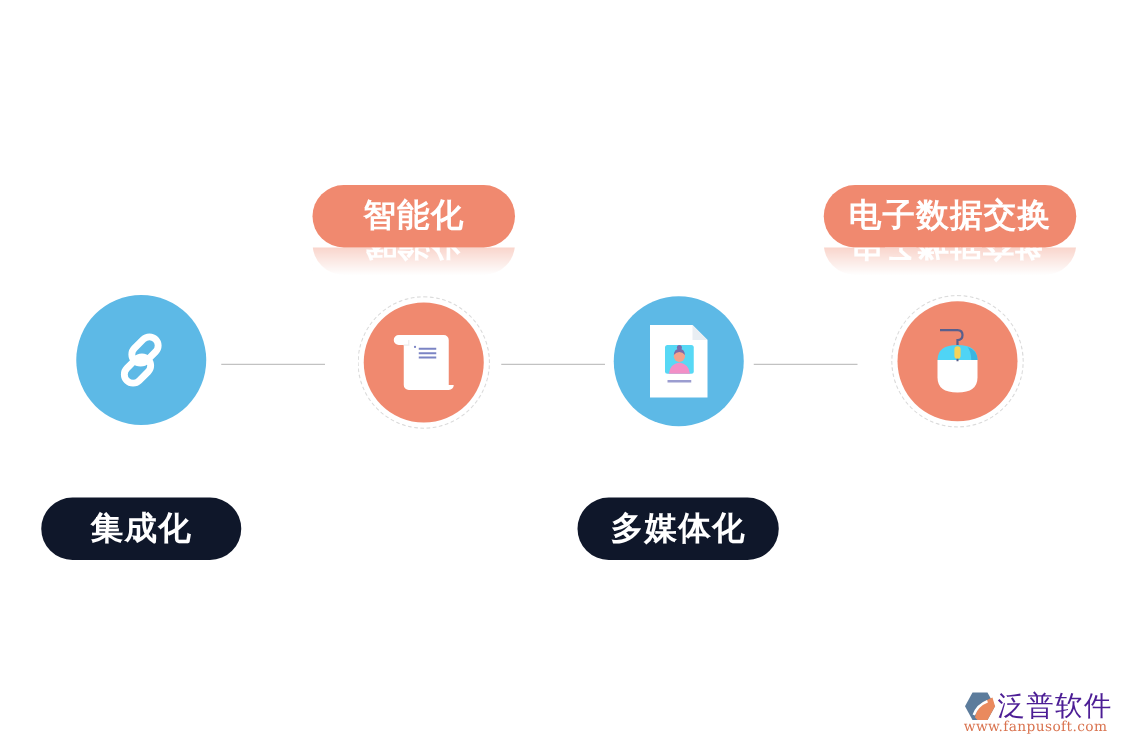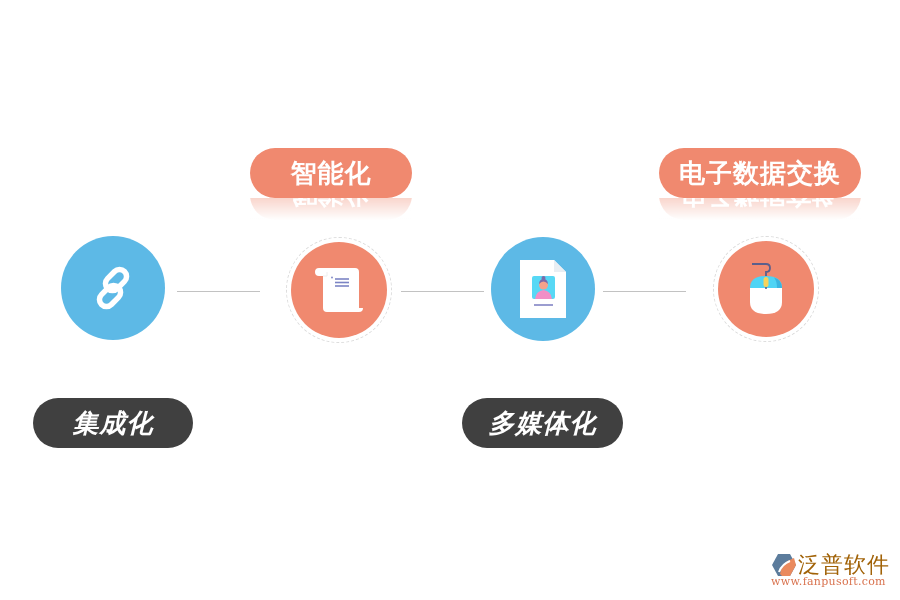--- a/index.html
+++ b/index.html
@@ -6,21 +6,21 @@
   body {
     width:900px; height:600px; background:#ffffff; position:relative; overflow:hidden;
     font-family: "DejaVu Sans", "Liberation Sans", sans-serif;
   }
   .pill {
     position:absolute; height:50px; border-radius:25px; color:#ffffff;
     font-weight:bold; font-size:26px; line-height:50px; text-align:center;
     letter-spacing:1px;
   }
   .pill.orange { background:#f0896f; }
-  .pill.blue { background:#404040;font-style:italic; }
+  .pill.blue { background:#0f172a; }
   .reflect {
     position:absolute; height:22px; overflow:hidden; opacity:0.35;
     pointer-events:none;
   }
   .reflect .inner {
     height:50px; border-radius:25px; background:#f0896f; color:#fff;
     font-weight:bold; font-size:26px; line-height:50px; text-align:center;
     transform:scaleY(-1); transform-origin:top;
     margin-top:22px;
   }
@@ -33,21 +33,21 @@
     display:flex; align-items:center; justify-content:center;
   }
   .circle.blue { background:#5db9e6; }
   .circle.orange { background:#f0896f; }
   .ring {
     position:absolute; border-radius:50%; border:1.5px dashed #dcdcdc; box-sizing:border-box;
   }
   .line { position:absolute; height:1px; background:#c2c2c2; }
   .logo { position:absolute; left:768px; top:550px; width:130px; height:40px; }
   .logo-name {
-    position:absolute; left:30px; top:0px; font-size:22px; color:#a16207; letter-spacing:1px;
+    position:absolute; left:30px; top:0px; font-size:22px; color:#4c1d95; letter-spacing:1px;
     font-family:"DejaVu Sans", sans-serif;
   }
   .logo-url {
     position:absolute; left:3px; top:25px; font-size:11px; color:#d9734f;
     font-family:"DejaVu Serif", "Liberation Serif", serif; letter-spacing:0.3px;
   }
 </style>
 </head>
 <body>
 

